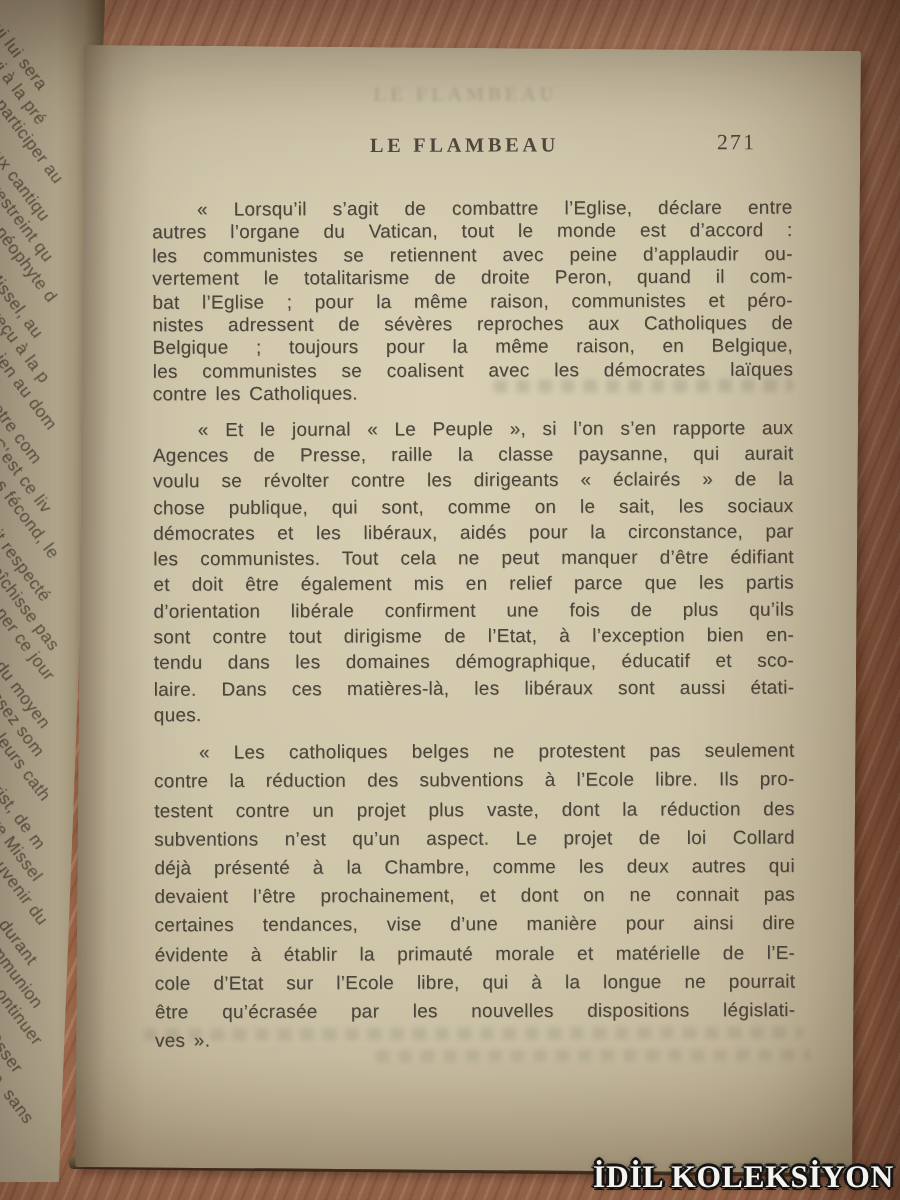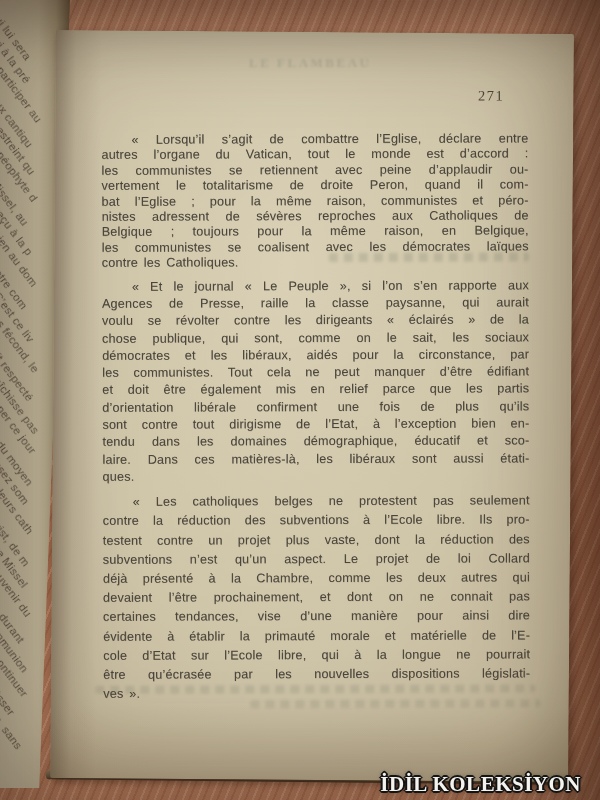--- a/index.html
+++ b/index.html
@@ -61,21 +61,21 @@
   .smudge { position:absolute; border-radius:3px; opacity:.5; filter:blur(1.6px);
     background: repeating-linear-gradient(90deg, rgba(96,102,86,0.38) 0 9px, rgba(0,0,0,0) 9px 15px); }
   .s1 { left:272px; top:224px; width:200px; height:9px; }
   .s2 { left:37px;  top:656px; width:440px; height:8px; opacity:.42; }
   .s3 { left:192px; top:671px; width:290px; height:8px; opacity:.38; }
 
   .vignette { position:absolute; inset:0; z-index:6; pointer-events:none;
     box-shadow: inset 0 0 110px 18px rgba(35,18,8,0.42),
                 inset 0 45px 60px -30px rgba(35,18,8,0.30); }
 
-  .watermark { position:absolute; right:19px; bottom:3px; z-index:7;
+  .watermark { position:absolute; right:4px; bottom:3px; z-index:7;
     font:700 21px "Liberation Serif", serif; letter-spacing:.5px; color:#f5f3ee;
     text-shadow: -2px 0 0 #141414, 2px 0 0 #141414, 0 -2px 0 #141414, 0 2px 0 #141414,
                  -1px -1px 0 #141414, 1px 1px 0 #141414, -1px 1px 0 #141414, 1px -1px 0 #141414,
                  0 0 4px rgba(0,0,0,0.8); }
 </style>
 </head>
 <body>
 
 <div class="photo">
   <div class="wood"></div>
@@ -105,20 +105,21 @@
       <span class="frag" style="top: 628.4px; left: 1px;">mmunion</span>
       <span class="frag" style="top: 656.6px; left: 4px;">ontinuer</span>
       <span class="frag" style="top: 684.8px; left: -2px;">Osser</span>
       <span class="frag" style="top: 713px; left: 1px;">e, sans</span>
     </div>
   <div class="stack-edge"></div>
   <div class="paper">
     <div class="paper-inner">
       <div class="ghost-header">LE FLAMBEAU</div>
       <div class="header">
+        <span class="title">LE FLAMBEAU</span>
         <span class="pagenum">271</span>
       </div>
       <div class="textcol" id="textcol">
           <div class="para">
             <div class="ln first" style="line-height: 15.4px;">« Lorsqu’il s’agit de combattre l’Eglise, déclare entre</div>
             <div class="ln" style="line-height: 15.4px;">autres l’organe du Vatican, tout le monde est d’accord :</div>
             <div class="ln" style="line-height: 15.4px;">les communistes se retiennent avec peine d’applaudir ou-</div>
             <div class="ln" style="line-height: 15.4px;">vertement le totalitarisme de droite Peron, quand il com-</div>
             <div class="ln" style="line-height: 15.4px;">bat l’Eglise ; pour la même raison, communistes et péro-</div>
             <div class="ln" style="line-height: 15.4px;">nistes adressent de sévères reproches aux Catholiques de</div>

